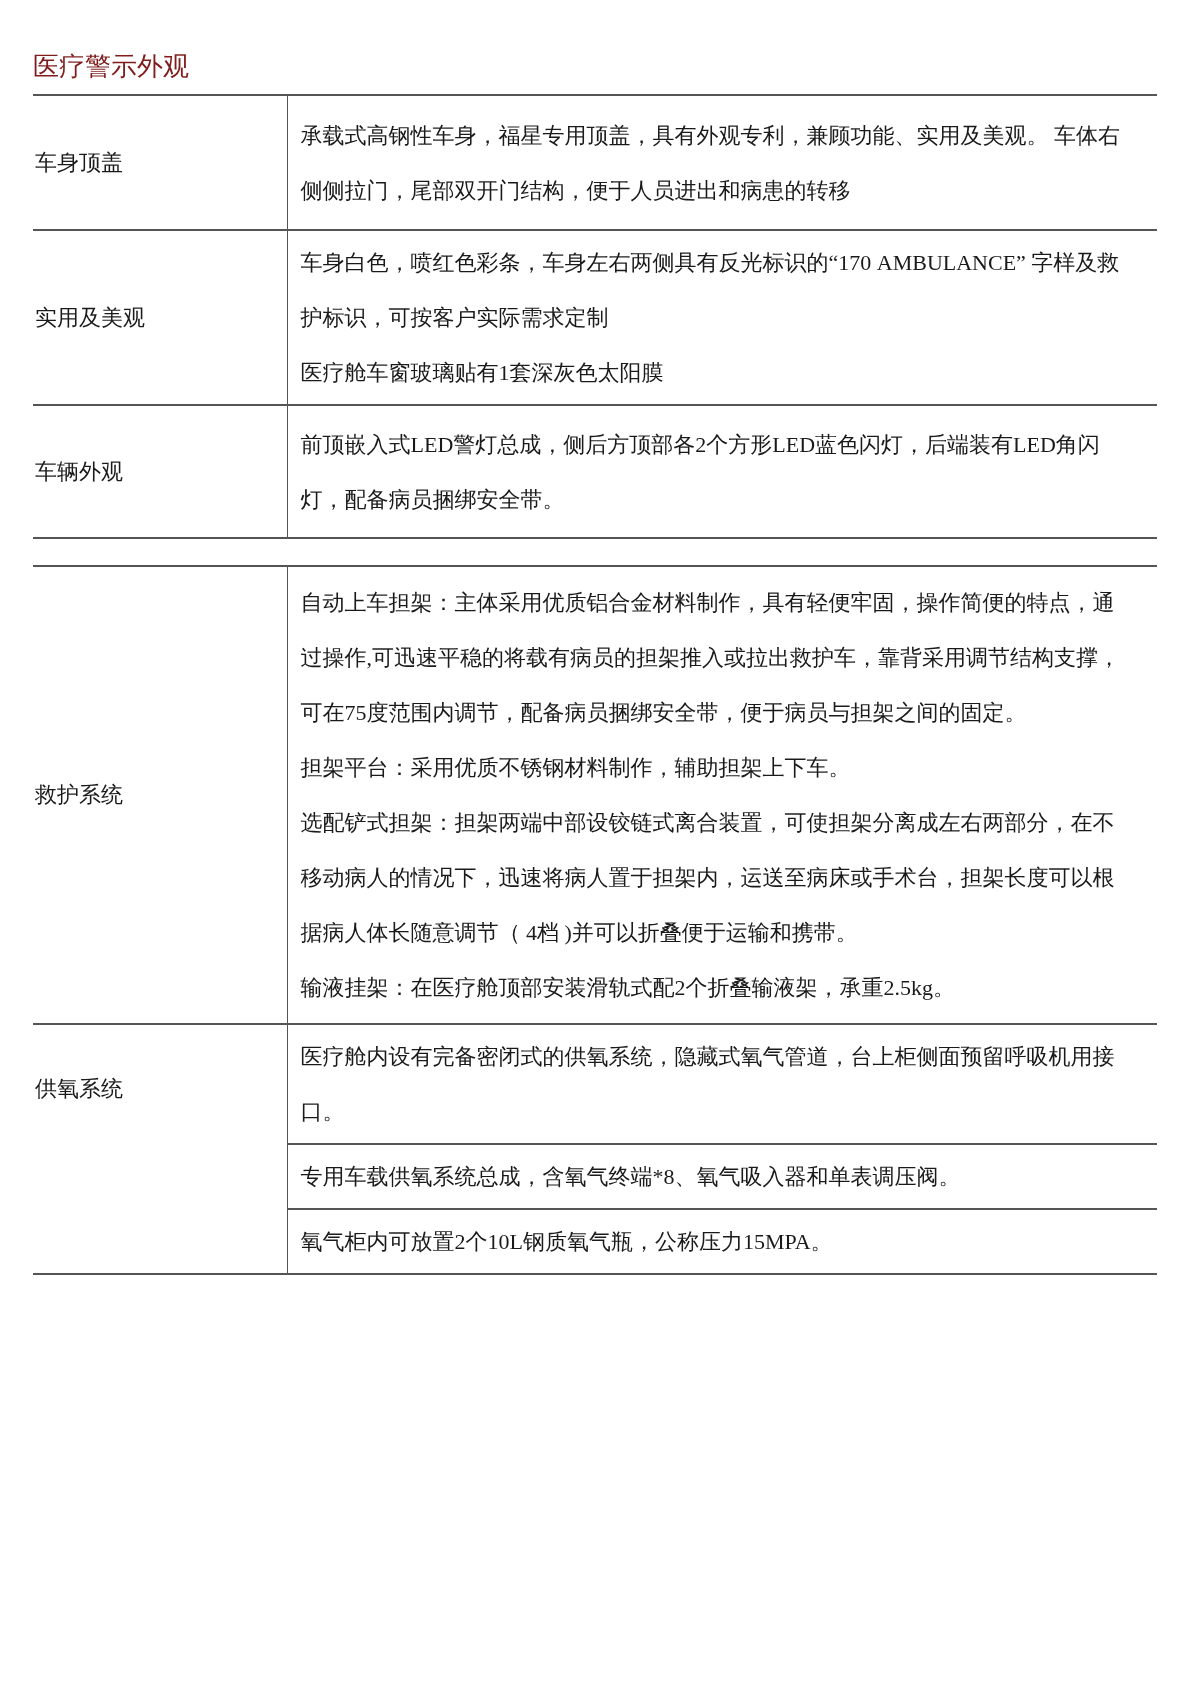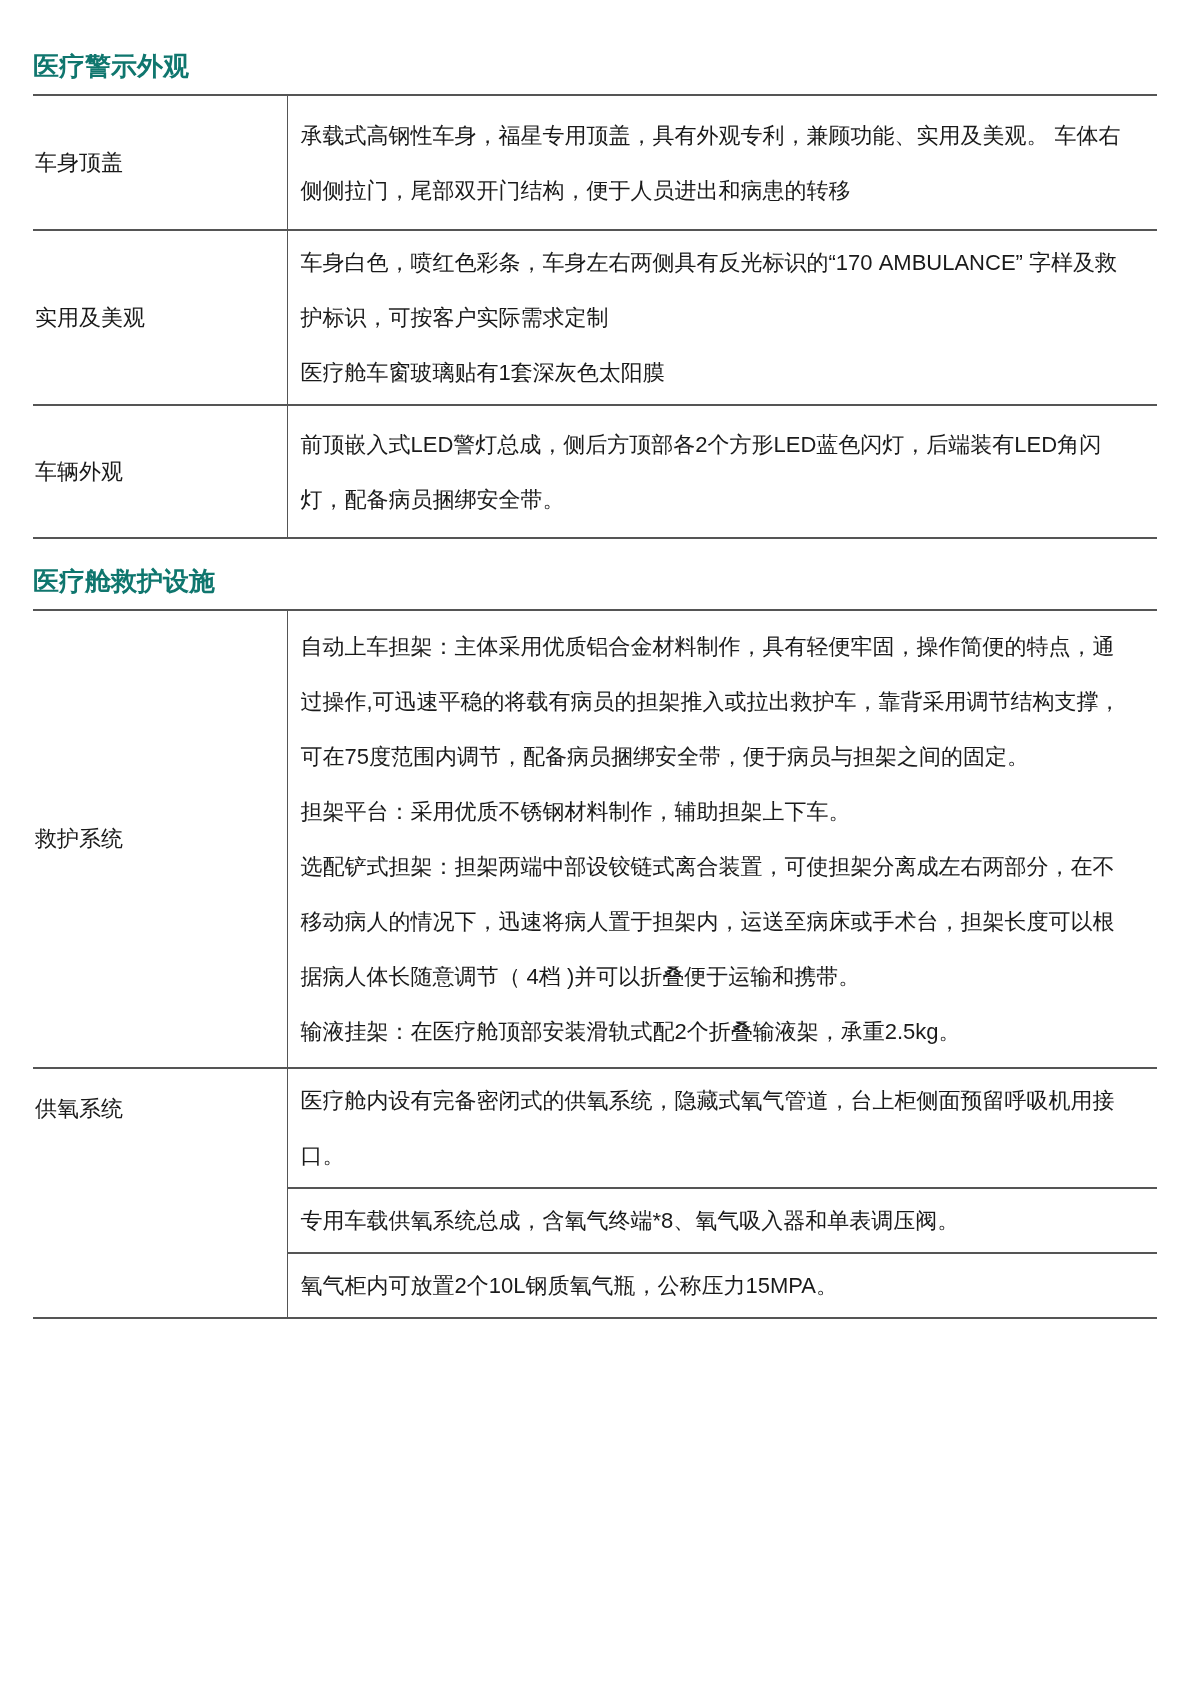--- a/index.html
+++ b/index.html
@@ -16,23 +16,23 @@
   .page {
     padding: 50px 33px 0 33px;
     box-sizing: border-box;
   }
   .section {
     margin-bottom: 26px;
   }
   .section-title {
     font-size: 26px;
     line-height: 32px;
-    font-weight: bold;
+    font-weight: normal;
     margin: 0 0 12px 0;
-    color: #0f766e;
+    color: #7f1d1d;
   }
   table.spec-table {
     border-collapse: collapse;
     width: 100%;
     table-layout: fixed;
     border-top: 2px solid #555555;
     border-bottom: 2px solid #555555;
   }
   table.spec-table td {
     border-bottom: 2px solid #555555;
@@ -42,28 +42,29 @@
   col.c-label { width: 254px; }
   col.c-label-wide { width: 265px; }
   td.label {
     vertical-align: middle;
     padding: 6px 8px 6px 2px;
     line-height: 32px;
     margin-left: 26px;
   }
   td.label-top {
     vertical-align: top;
-    padding-top: 24px;
+    padding-top: 48px;
   }
   td.value {
     border-left: 1px solid #555555;
     vertical-align: middle;
     padding: 4px 25px 4px 13px;
     line-height: 55px;
     white-space: pre-line;
+    font-family: Liberation Serif, serif;
   }
   tr.h135 { height: 135px; }
   tr.h150 { height: 150px; }
   tr.h133 { height: 133px; }
   tr.h458 { height: 458px; }
   tr.h117 { height: 117px; }
   tr.h60  { height: 60px; }
   tr.h56  { height: 56px; }
   tr.h120 { height: 120px; }
 </style>
@@ -91,21 +92,20 @@
         </tr>
         <tr class="h133">
           <td class="label">车辆外观</td>
           <td class="value">前顶嵌入式LED警灯总成，侧后方顶部各2个方形LED蓝色闪灯，后端装有LED角闪灯，配备病员捆绑安全带。</td>
         </tr>
       </tbody>
     </table>
   </div>
 
   <div class="section">
-    <h2 class="section-title">医疗舱救护设施</h2>
     <table class="spec-table">
       <colgroup>
           <col class="c-label">
           <col>
         </colgroup>
       <tbody>
         <tr class="h458">
           <td class="label">救护系统</td>
           <td class="value">自动上车担架：主体采用优质铝合金材料制作，具有轻便牢固，操作简便的特点，通过操作,可迅速平稳的将载有病员的担架推入或拉出救护车，靠背采用调节结构支撑，可在75度范围内调节，配备病员捆绑安全带，便于病员与担架之间的固定。
 担架平台：采用优质不锈钢材料制作，辅助担架上下车。

